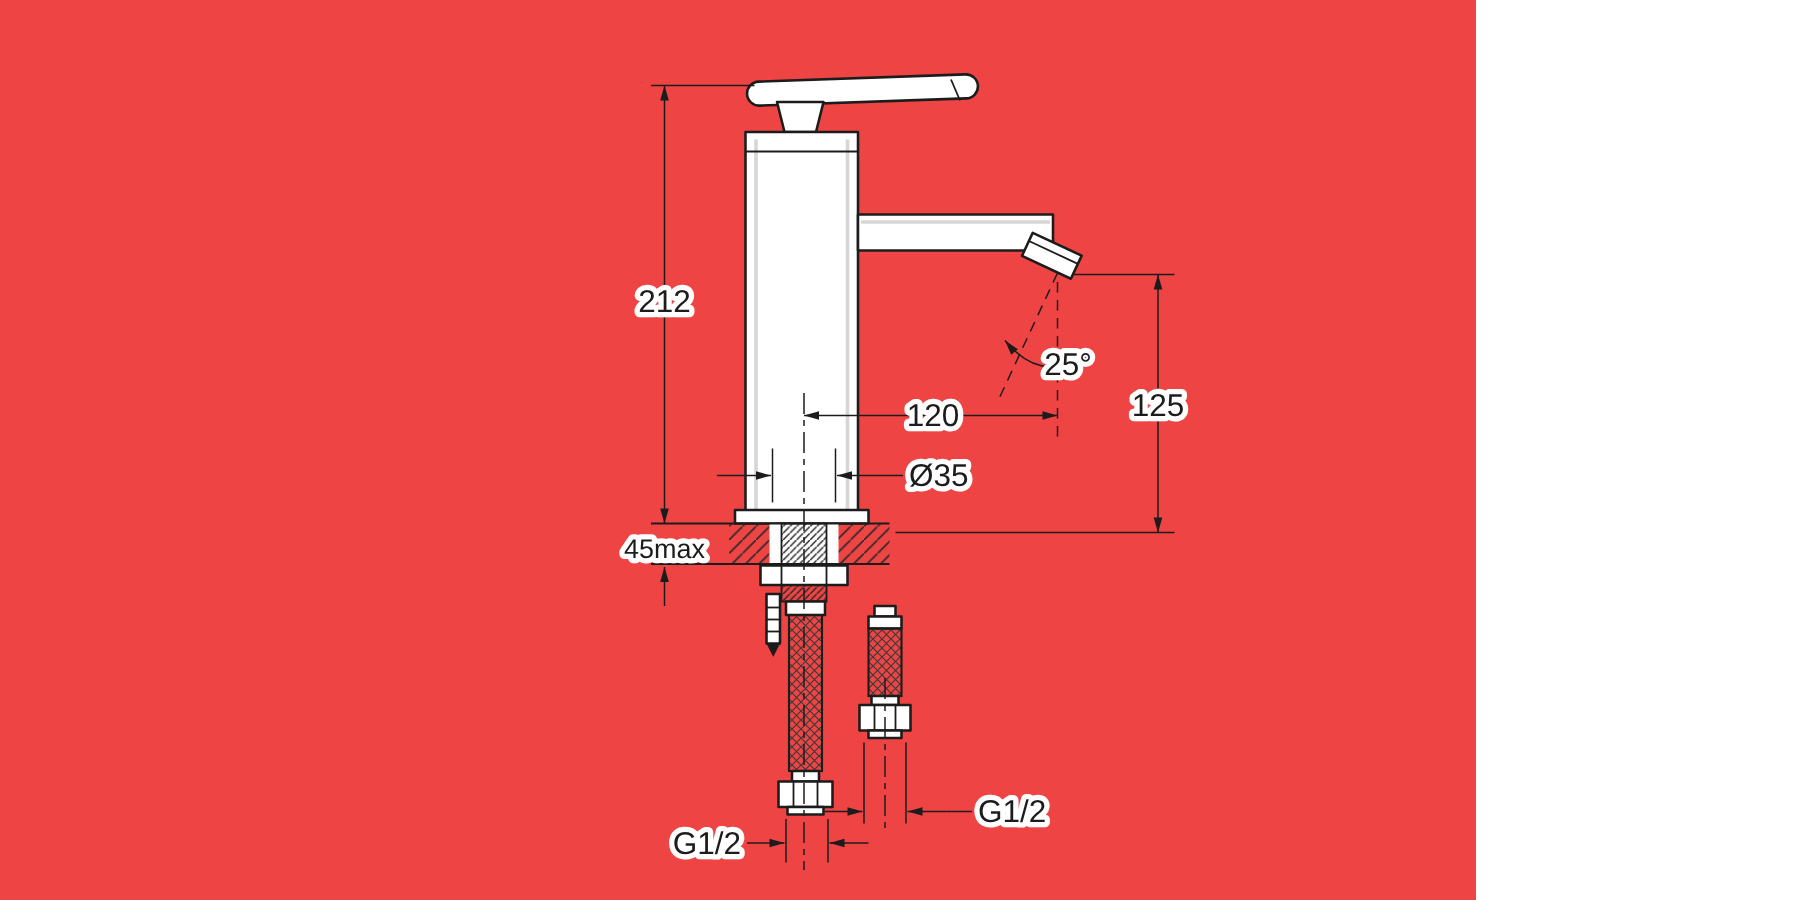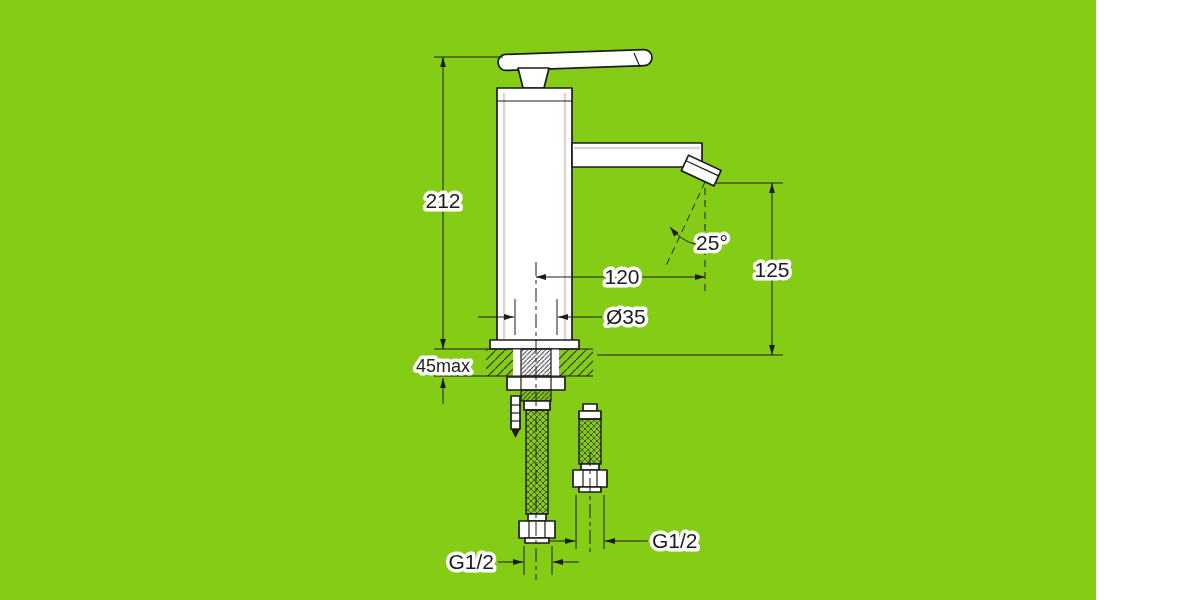--- a/index.html
+++ b/index.html
@@ -1,16 +1,16 @@
 <!DOCTYPE html>
 <html><head>
 <meta charset="utf-8">
 <style>
   html,body{margin:0;padding:0;background:#ffffff;}
-  .stage{position:relative;width:1096px;height:600px;background:#84cc16;overflow:hidden;
+  .stage{position:relative;width:984px;height:600px;background:#ef4444;overflow:hidden;
          font-family:"Liberation Sans","DejaVu Sans",sans-serif;}
   svg{display:block}
   .ln{stroke:#1c1c1c;stroke-width:1.7;fill:#ffffff;stroke-linejoin:round}
   .ln2{stroke:#1c1c1c;stroke-width:1.2;fill:none}
   .shade{stroke:#d6d6d6;stroke-width:2.4;fill:none}
   .dimln{stroke:#1c1c1c;stroke-width:1;fill:none}
   .cl{stroke:#1c1c1c;stroke-width:1;fill:none;stroke-dasharray:14 4 4 4}
   .fl{stroke:#1c1c1c;stroke-width:1;fill:none;stroke-dasharray:7 5}
   .dim-text{font-family:"Liberation Sans","DejaVu Sans",sans-serif;font-size:21px;fill:#1c1c1c;
             paint-order:stroke fill;stroke:#ffffff;stroke-width:7px;stroke-linejoin:round}

